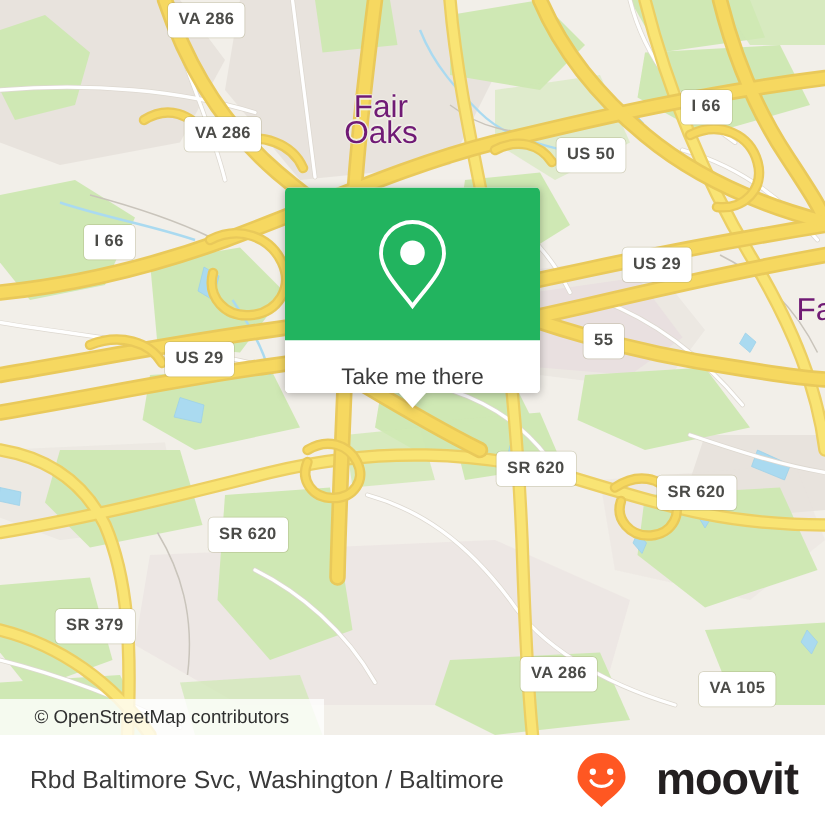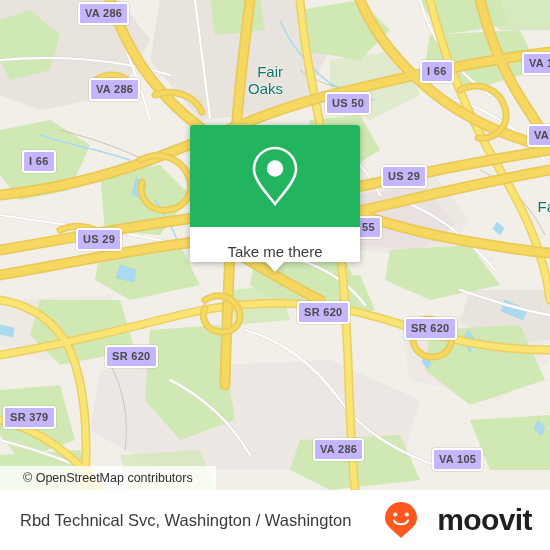--- a/index.html
+++ b/index.html
@@ -30,42 +30,43 @@
     width: 550px;
     height: 490px;
     background: #f2efe9;
     overflow: hidden;
   }
   #map-svg { position: absolute; left: 0; top: 0; }
 
   
   .shield {
     position: absolute;
-    background: #c4b5fd;
+    background: #ffffff;
     border: 2px solid #ffffff;
     border-radius: 3px;
     color: #4b4b48;
     font-size: 11px;
     font-weight: bold;
     letter-spacing: 0.3px;
     line-height: 14px;
     padding: 2px 5px 3px 5px;
     white-space: nowrap;
     box-sizing: border-box;
     text-align: center;
     box-shadow: 0 0 0 0.5px rgba(150,145,100,0.35);
+    margin-left: 34px;
   }
 
   
   .place-label {
     position: absolute;
-    color: #0f766e;
-    font-size: 15px;
+    color: #701a75;
+    font-size: 21px;
     line-height: 17px;
-    text-align: right;
+    text-align: center;
     white-space: pre-line;
     text-shadow:
        1px 0 0 rgba(242,239,233,.9), -1px 0 0 rgba(242,239,233,.9),
        0 1px 0 rgba(242,239,233,.9), 0 -1px 0 rgba(242,239,233,.9);
   }
 
   
   #popup {
     position: absolute;
     left: 190px;
@@ -347,21 +348,21 @@
           <path d="M96,80 C112,70 128,76 136,90"></path>
         </g>
       </g>
     </svg>
 
     <div id="shields">
         <div class="shield" style="left: 78px; top: 2px;">VA 286</div>
         <div class="shield" style="left: 420px; top: 60px;">I 66</div>
         <div class="shield" style="left: 522px; top: 52px;">VA 1</div>
         <div class="shield" style="left: 89px; top: 78px;">VA 286</div>
-        <div class="shield" style="left: 325px; top: 92px;">US 50</div>
+        <div class="shield" style="left: 337px; top: 92px;">US 50</div>
         <div class="shield" style="left: 527px; top: 124px;">VA</div>
         <div class="shield" style="left: 22px; top: 150px;">I 66</div>
         <div class="shield" style="left: 381px; top: 165px;">US 29</div>
         <div class="shield" style="left: 76px; top: 228px;">US 29</div>
         <div class="shield" style="left: 355px; top: 216px;">55</div>
         <div class="shield" style="left: 297px; top: 301px;">SR 620</div>
         <div class="shield" style="left: 404px; top: 317px;">SR 620</div>
         <div class="shield" style="left: 105px; top: 345px;">SR 620</div>
         <div class="shield" style="left: 3px; top: 406px;">SR 379</div>
         <div class="shield" style="left: 313px; top: 438px;">VA 286</div>
@@ -388,21 +389,21 @@
       </div>
       <div id="popup-tail"></div>
     </div>
 
     <div id="attribution">
       <span id="attribution-text">© OpenStreetMap contributors</span>
     </div>
   </div>
 
   <div id="bottom-bar">
-    <span id="place-title">Rbd Technical Svc, Washington / Washington</span>
+    <span id="place-title">Rbd Baltimore Svc, Washington / Baltimore</span>
     <div id="brand">
       <svg width="34" height="38" viewBox="0 0 34 38">
         <path d="M17 1 C8.2 1 1 8.2 1 17 C1 25 9 29 17 37 C25 29 33 25 33 17 C33 8.2 25.8 1 17 1 Z" fill="#ff5722"></path>
         <circle cx="11.2" cy="13.5" r="2.1" fill="#ffffff"></circle>
         <circle cx="22.8" cy="13.5" r="2.1" fill="#ffffff"></circle>
         <path d="M10 19.5 C12.5 24.5 21.5 24.5 24 19.5" fill="none" stroke="#ffffff" stroke-width="2.1" stroke-linecap="round"></path>
       </svg>
       <span id="brand-wordmark">moovit</span>
     </div>
   </div>

